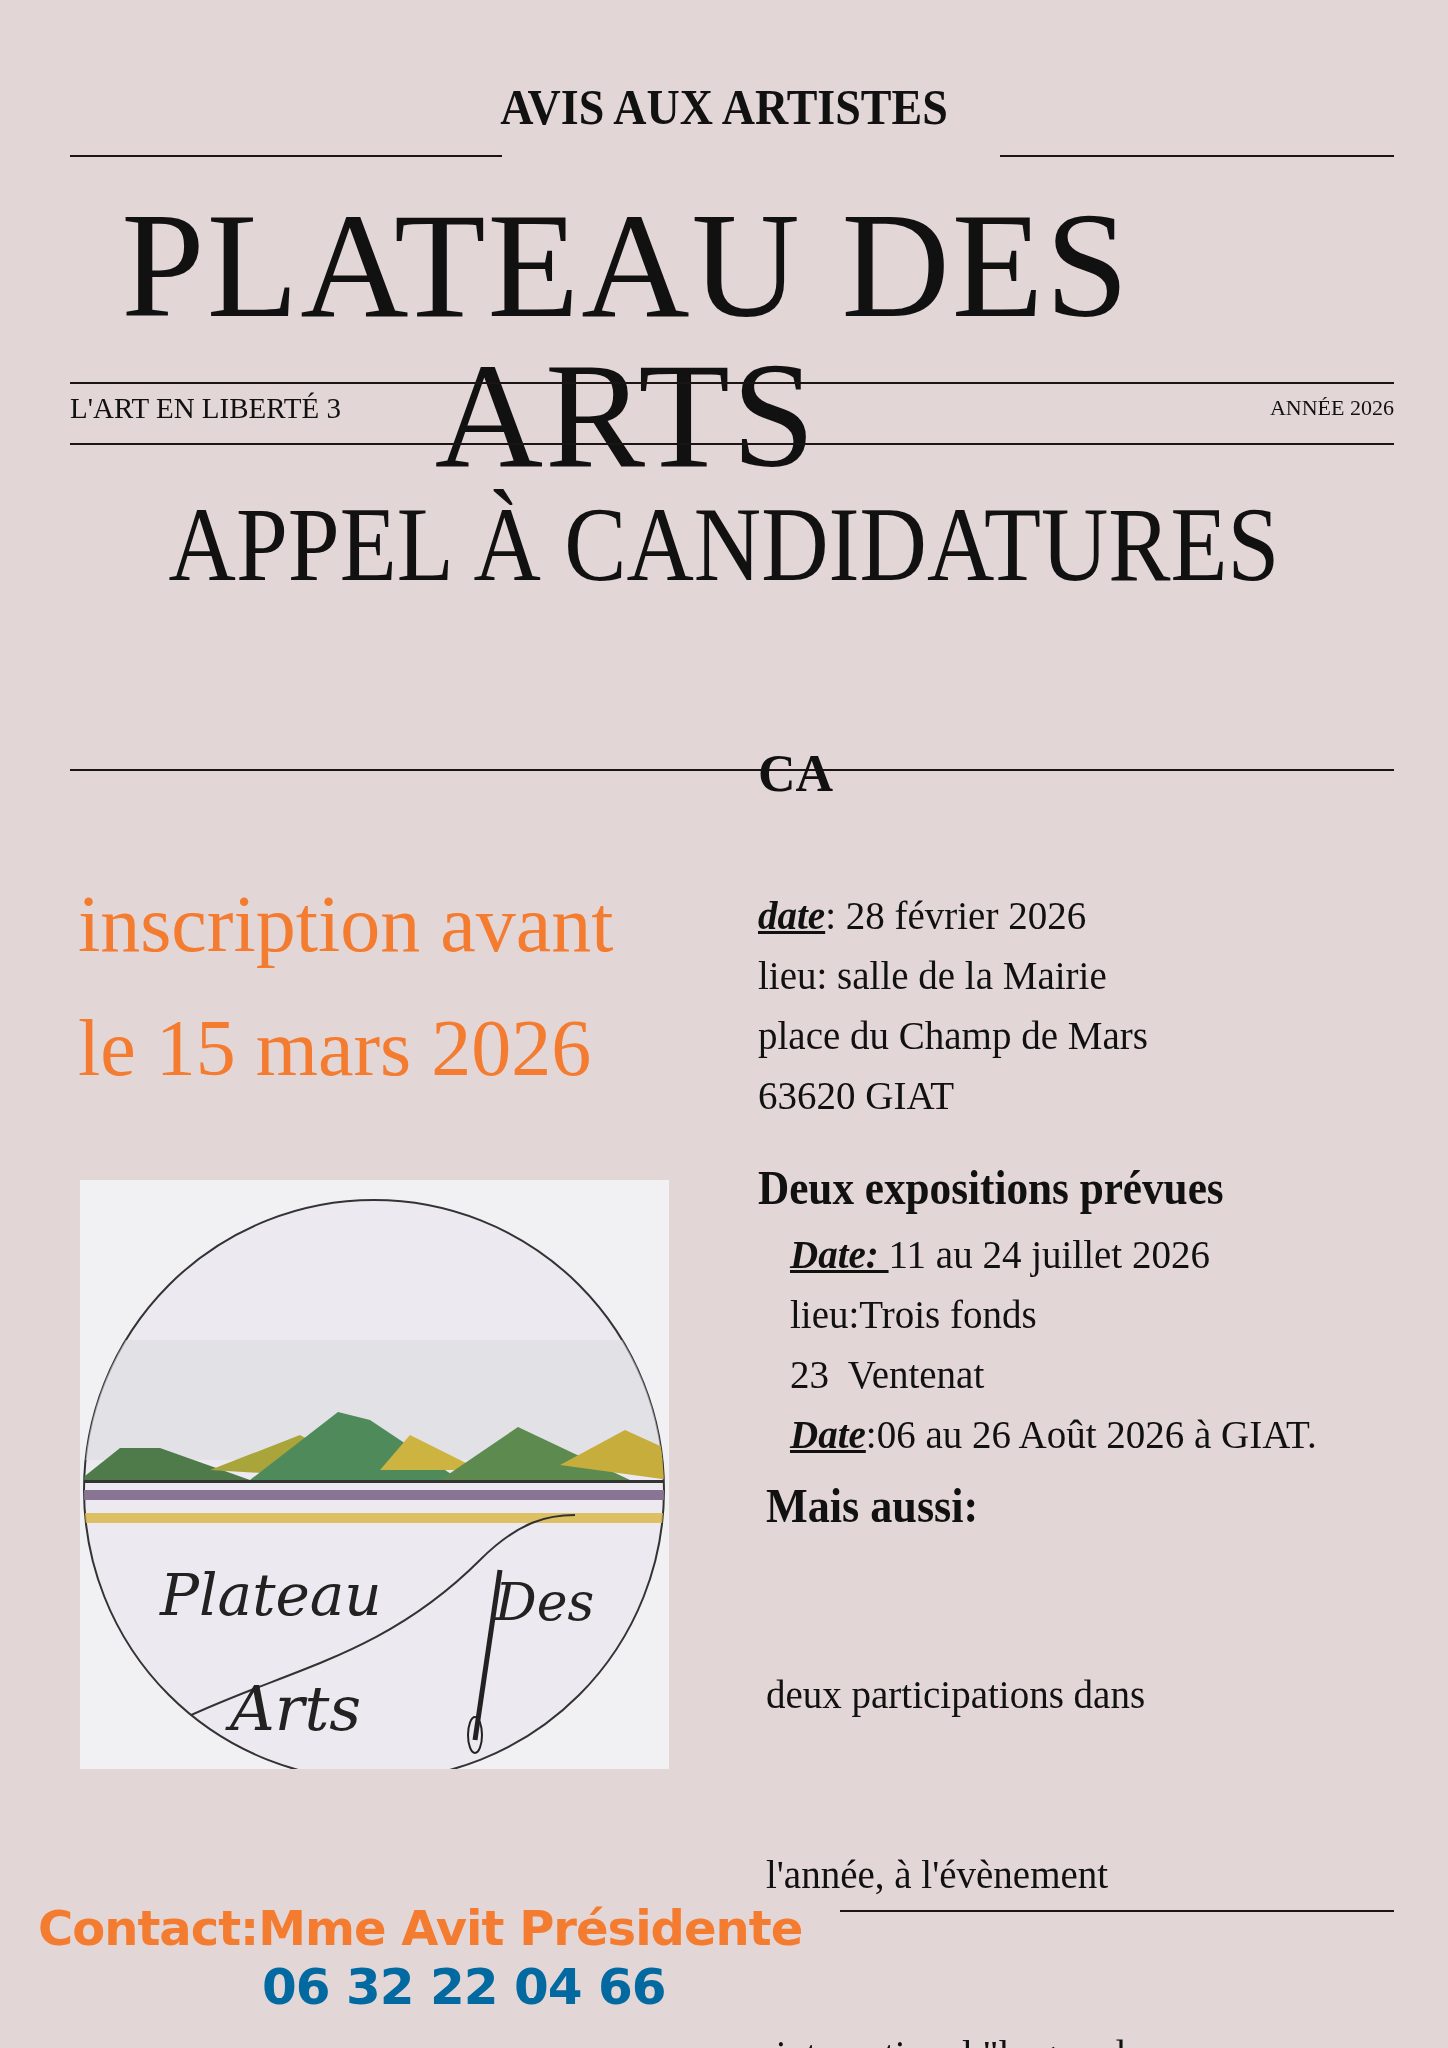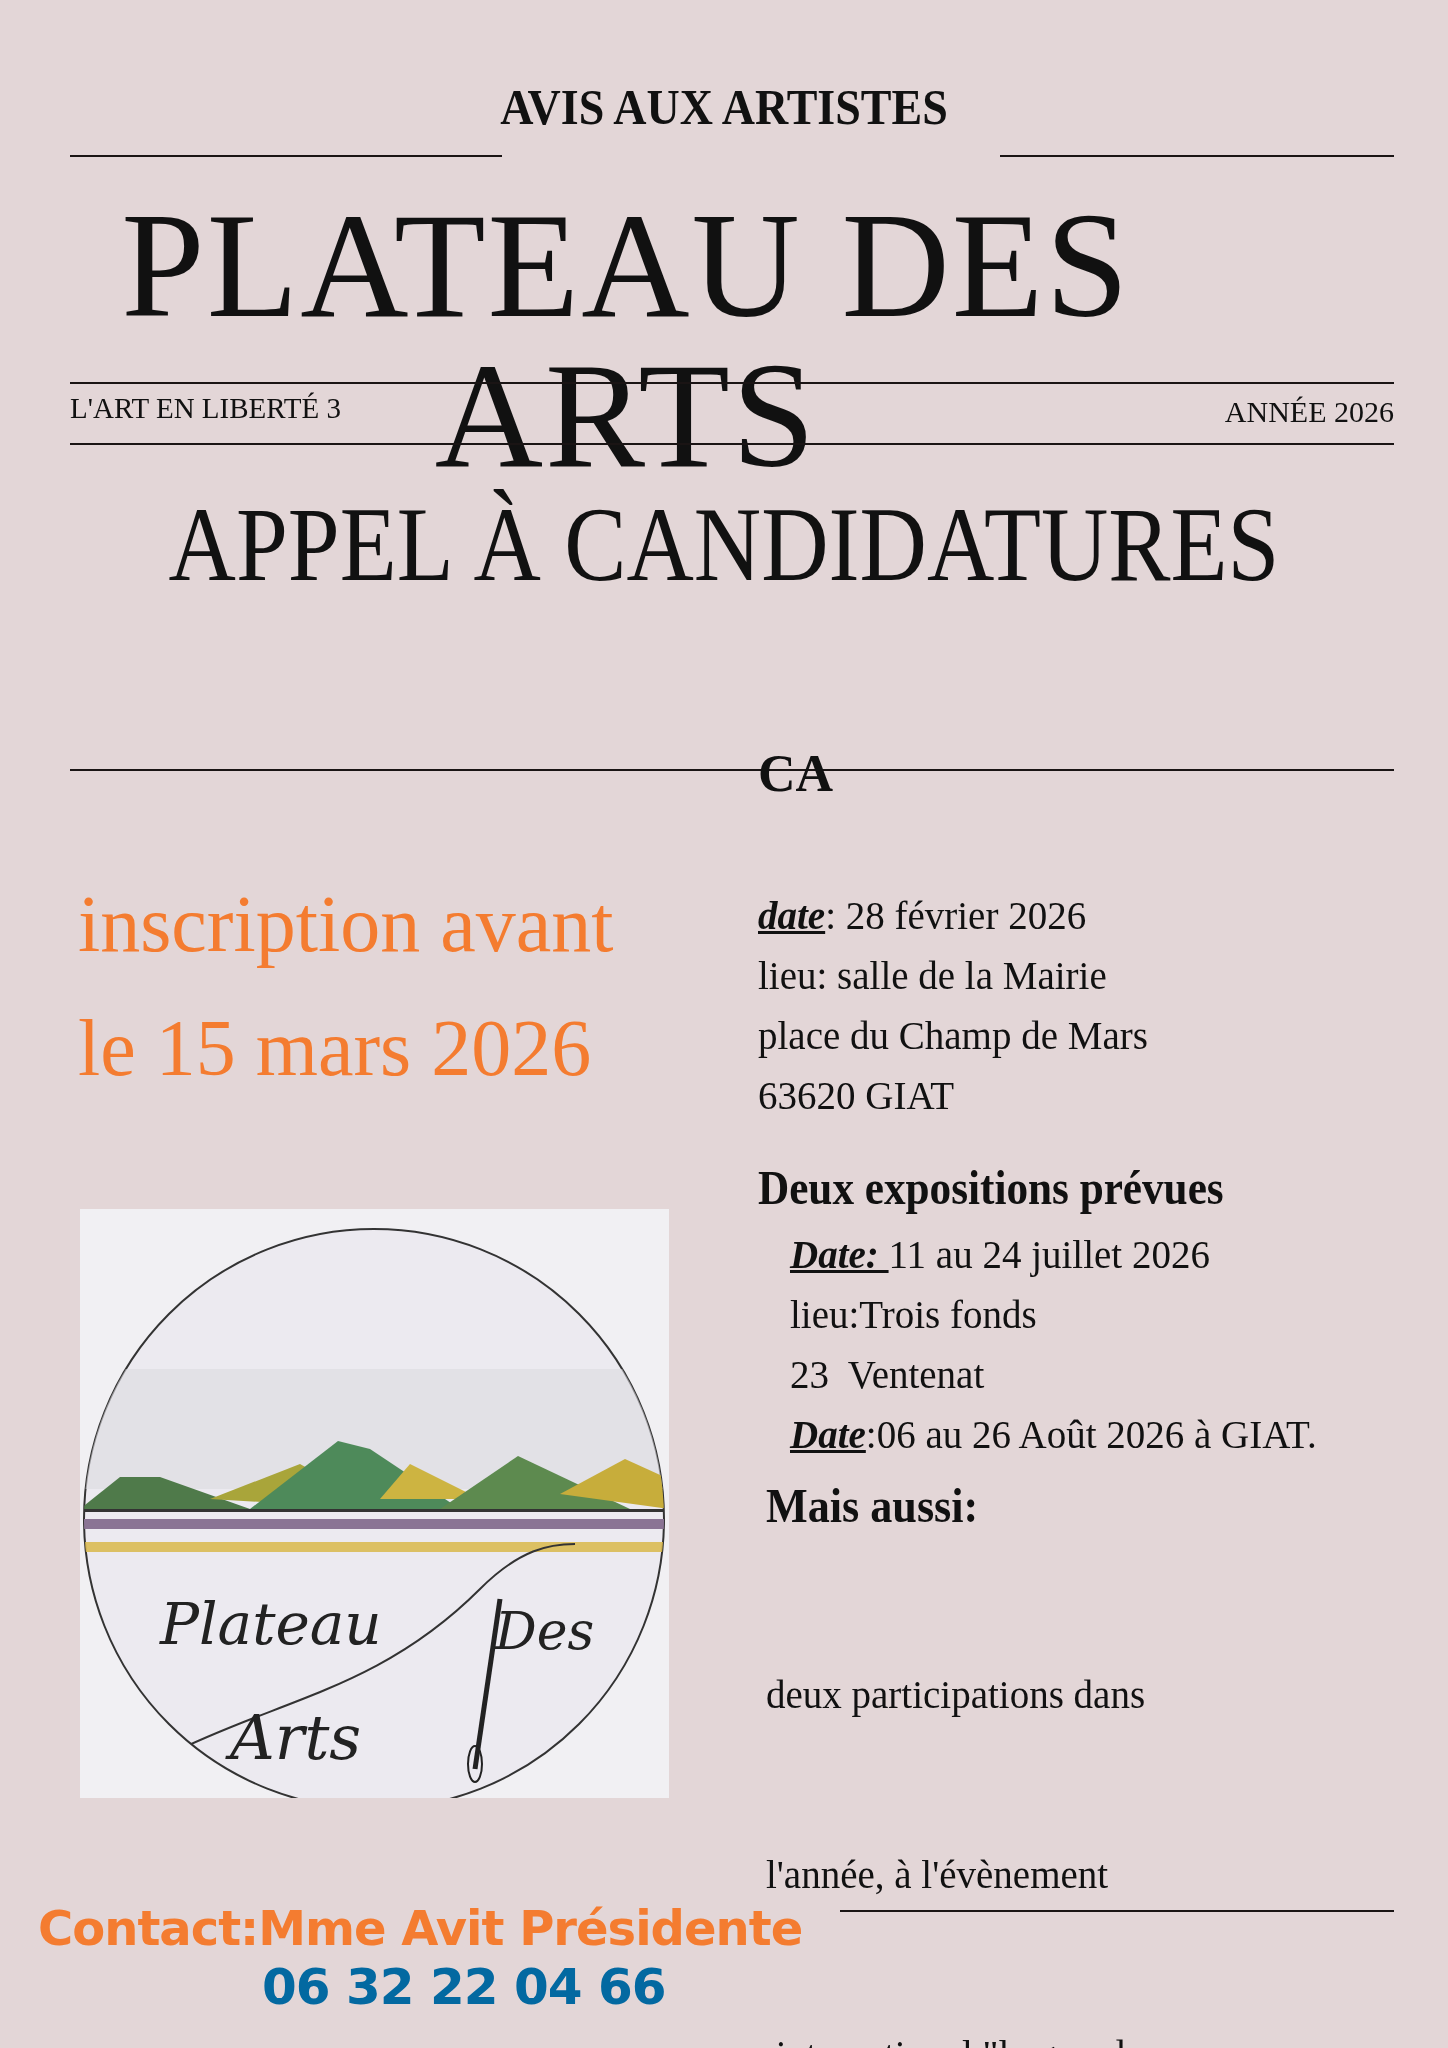--- a/index.html
+++ b/index.html
@@ -4,30 +4,30 @@
 <style>
   html, body { margin:0; padding:0; }
   body { width:1448px; height:2048px; background:#e3d6d7; position:relative; overflow:hidden;
          font-family:"Liberation Serif", serif; color:#111; }
   .abs { position:absolute; }
   .rule { position:absolute; height:2px; background:#1a1414; }
   .center { text-align:center; }
   .kicker { top:78px; left:0; width:1448px; font-size:50px; font-weight:bold; letter-spacing:0px; transform:scaleX(0.92); }
   .masthead { top:190px; left:0; width:1252px; font-size:150px; line-height:150px; letter-spacing:2px; }
   .subleft { top:392px; left:70px; font-size:29px; }
-  .subright { top:395px; right:54px; font-size:30px;margin-left:28px; }
+  .subright { top:395px; right:54px; font-size:22px;margin-left:28px; }
   .appel { top:490px; left:0; width:1448px; font-size:106px; line-height:110px; transform:scaleX(0.88); }
   .orange { color:#f47c30; }
   .deadline { top:862px; left:78px; font-size:80px; line-height:124px; }
   .col { left:758px; font-size:39px; line-height:60px; }
   .h-ca { top:744px; font-size:52px; font-weight:bold; }
   .lbl { font-style:italic; font-weight:bold; text-decoration:underline; }
   .h-deux { top:1160px; left:758px; font-size:48px; font-weight:bold; transform-origin:left; transform:scaleX(0.9); }
   .h-mais { top:1478px; left:766px; font-size:48px; font-weight:bold; transform-origin:left; transform:scaleX(0.92); }
-  .logo { left:80px; top:1209px; width:589px; height:589px; background:#f1f0f3; }
+  .logo { left:80px; top:1180px; width:589px; height:589px; background:#f1f0f3; }
   .contact { top:1900px; left:38px; font-family:"DejaVu Sans", sans-serif; font-weight:bold; font-size:48px; color:#f47c30; letter-spacing:-1px; }
   .phone { top:1958px; left:262px; font-family:"DejaVu Sans", sans-serif; font-weight:bold; font-size:50px; color:#0369a1; letter-spacing:-1px; }
 </style>
 </head>
 <body>
 
 <div>
 
   <div class="abs kicker center">AVIS AUX ARTISTES</div>
   <div class="rule" style="top:155px;left:70px;width:432px;"></div>

